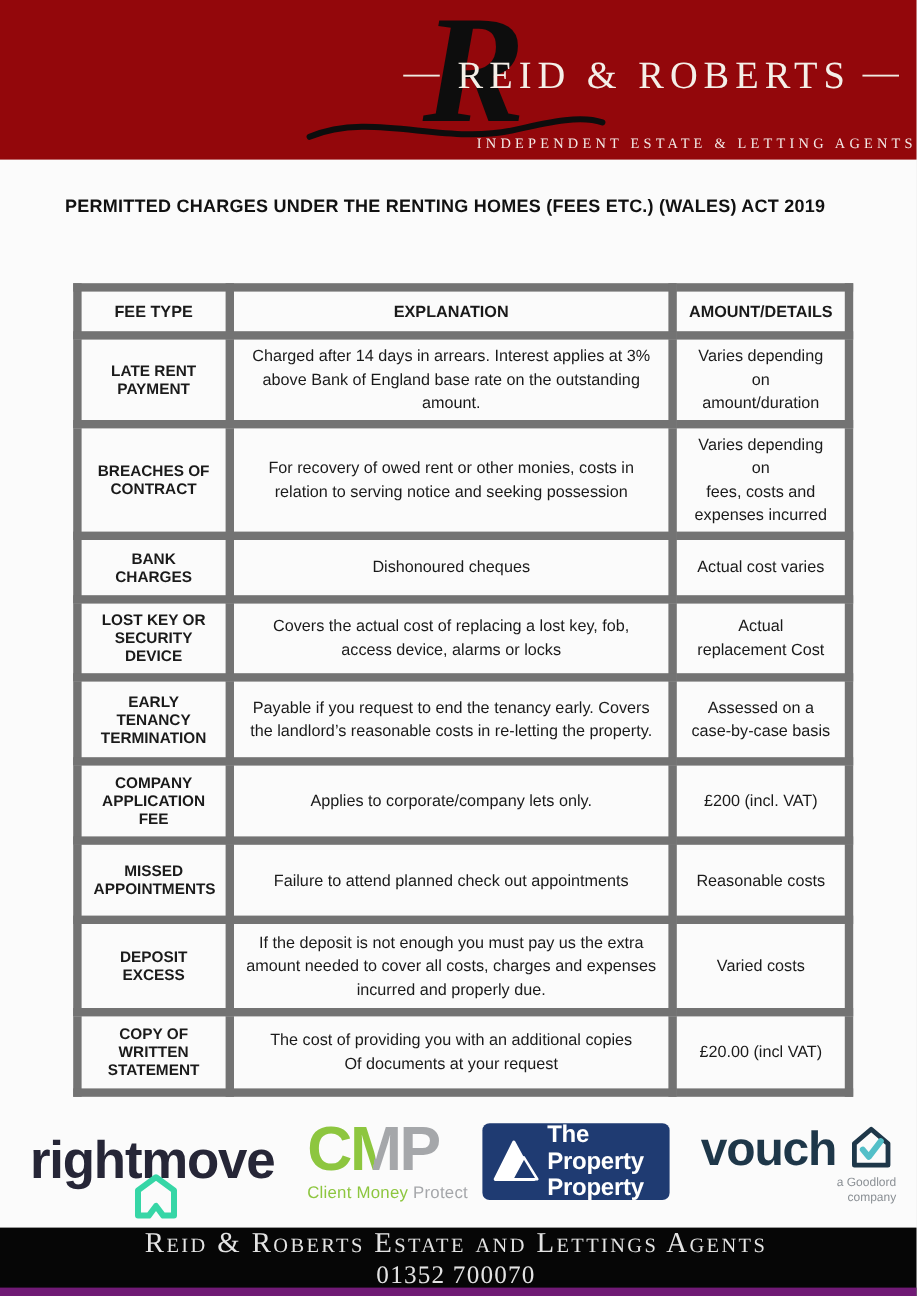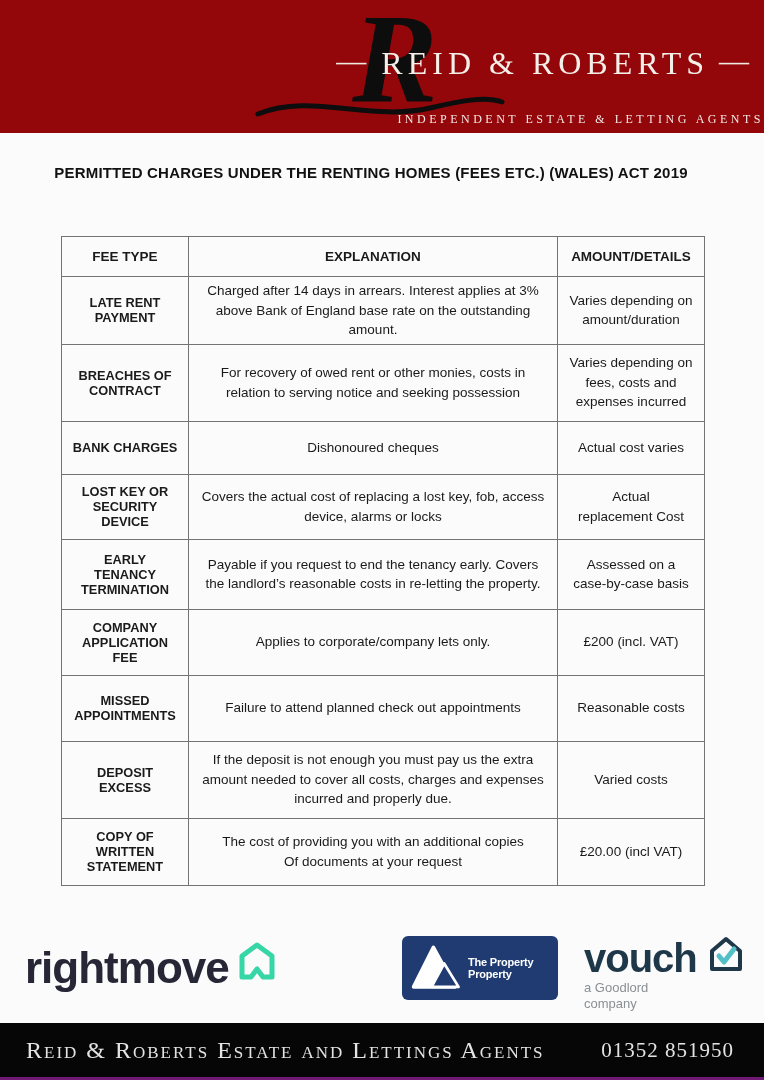--- a/index.html
+++ b/index.html
@@ -44,39 +44,39 @@
 
   
   .fees-table {
     position:absolute; top:236px; left:61px; width:643px;
     border-collapse:collapse; table-layout:fixed;
   }
   .fees-table col.c1 { width:127px; }
   .fees-table col.c2 { width:369px; }
   .fees-table col.c3 { width:147px; }
   .fees-table th, .fees-table td {
-    border:1px solid #737373; text-align:center; vertical-align:middle;
+    border:7px solid #737373; text-align:center; vertical-align:middle;
     white-space:pre-line; padding:4px 10px; color:#1a1a1a;
   }
   .fees-table th { font-size:13.5px; font-weight:bold; height:40px; }
   .fees-table td.col-fee { font-size:12.8px; font-weight:bold; }
   .fees-table td.col-exp, .fees-table td.col-amt { font-size:13.5px; line-height:1.45; }
   .fees-table tr.r1 td { height:65px; }
   .fees-table tr.r2 td { height:77px; }
   .fees-table tr.r3 td { height:53px; }
   .fees-table tr.r4 td { height:65px; }
   .fees-table tr.r5 td { height:70px; }
   .fees-table tr.r6 td { height:66px; }
   .fees-table tr.r7 td { height:66px; }
   .fees-table tr.r8 td { height:77px; }
   .fees-table tr.r9 td { height:67px; }
 
   
   .partners { position:absolute; top:928px; left:0; width:764px; height:86px; }
-  .partner { position:absolute; display:flex; align-items:center; }
+  .partner { position:absolute; display:flex; align-items:center;flex-direction:column; }
 
   .rightmove { left:25px; top:18px; }
   .rightmove .rm-text {
     font-size:44px; font-weight:bold; color:#262637; letter-spacing:-1px;
     line-height:1;
   }
   .rightmove svg { margin-left:6px; margin-top:-14px; }
 
   .cmp { left:256px; top:6px; display:block; text-align:left; }
   .cmp .cmp-letters { font-size:52px; font-weight:bold; line-height:.95; letter-spacing:-2px; font-family:"Liberation Sans", sans-serif; }
@@ -91,34 +91,35 @@
   .cmp .cmp-p { color:#A5A7AA; }
   .cmp .cmp-sub { font-size:14px; margin-top:2px; letter-spacing:.2px; }
   .cmp .cmp-sub .g { color:#8DC63F; }
   .cmp .cmp-sub .gr { color:#A5A7AA; }
 
   .tpo { left:402px; top:8px; }
   .tpo-box {
     width:156px; height:64px; background:#1F3B72; border-radius:6px;
     display:flex; align-items:center; padding:0 8px;
   }
-  .tpo-text { color:#fff; font-weight:bold; font-size:11px; line-height:1.1; margin-left:4px; letter-spacing:-.2px; }
+  .tpo-text { color:#fff; font-weight:bold; font-size:20px; line-height:1.1; margin-left:4px; letter-spacing:-.2px; }
 
   .vouch { left:584px; top:10px; display:block; }
-  .vouch-row { display:flex; }
+  .vouch-row { display:flex; align-items:center; }
   .vouch-text { font-size:40px; font-weight:bold; color:#1E3749; letter-spacing:-1px; line-height:1; }
   .vouch-row svg { margin-left:8px; margin-top:-4px; }
-  .vouch-sub { color:#8a8f94; font-size:13px; line-height:1.25; margin-top:2px; }
+  .vouch-sub { text-align:right; color:#8a8f94; font-size:10px; line-height:1.25; margin-top:2px; }
 
   
   .footer-bar {
     position:absolute; top:1023px; left:0; width:764px; height:57px;
-    background:#060606; border-bottom:3px solid #701a75;
+    background:#060606; border-bottom:7px solid #701a75;
     display:flex; align-items:center; justify-content:space-between;
     padding:0 30px 0 26px;
+    flex-direction:column;
   }
   .footer-company {
     font-family:"Liberation Serif", serif; font-variant:small-caps;
     color:#e3e3e3; font-size:24px; letter-spacing:2px; white-space:nowrap;
   }
   .footer-phone {
     font-family:"Liberation Serif", serif; color:#e3e3e3; font-size:21px;
     letter-spacing:1px; white-space:nowrap;
   }
 </style>
@@ -213,20 +214,24 @@
 
   <div class="partners">
 
     <div class="partner rightmove">
       <span class="rm-text">rightmove</span>
       <svg width="44" height="42" viewBox="0 0 44 42">
         <path d="M7,37 L7,16 L22,5 L37,16 L37,37 L28,37 L22,29 L16,37 Z" fill="none" stroke="#36D6A6" stroke-width="5" stroke-linejoin="round" stroke-linecap="round"></path>
       </svg>
     </div>
 
+    <div class="partner cmp">
+      <div class="cmp-letters"><span class="cmp-c">C</span><span class="cmp-m">M</span><span class="cmp-p">P</span></div>
+      <div class="cmp-sub"><span class="g">Client Money</span> <span class="gr">Protect</span></div>
+    </div>
 
     <div class="partner tpo">
       <div class="tpo-box">
         <svg width="54" height="50" viewBox="0 0 60 54">
           <path d="M26,4 L50,48 L4,48 Z" fill="#ffffff" stroke="#ffffff" stroke-width="4" stroke-linejoin="round"></path>
           <path d="M38,22 L54,48 L24,48 Z" fill="#1F3B72" stroke="#ffffff" stroke-width="3" stroke-linejoin="round"></path>
         </svg>
         <div class="tpo-text">
           <div>The Property</div>
           <div>Property</div>
@@ -245,16 +250,16 @@
       <div class="vouch-sub">
         <div>a Goodlord</div>
         <div>company</div>
       </div>
     </div>
 
   </div>
 
   <div class="footer-bar">
     <span class="footer-company">Reid &amp; Roberts Estate and Lettings Agents</span>
-    <span class="footer-phone">01352 851950</span>
+    <span class="footer-phone">01352 700070</span>
   </div>
 
 </div>
 
 </body></html>

